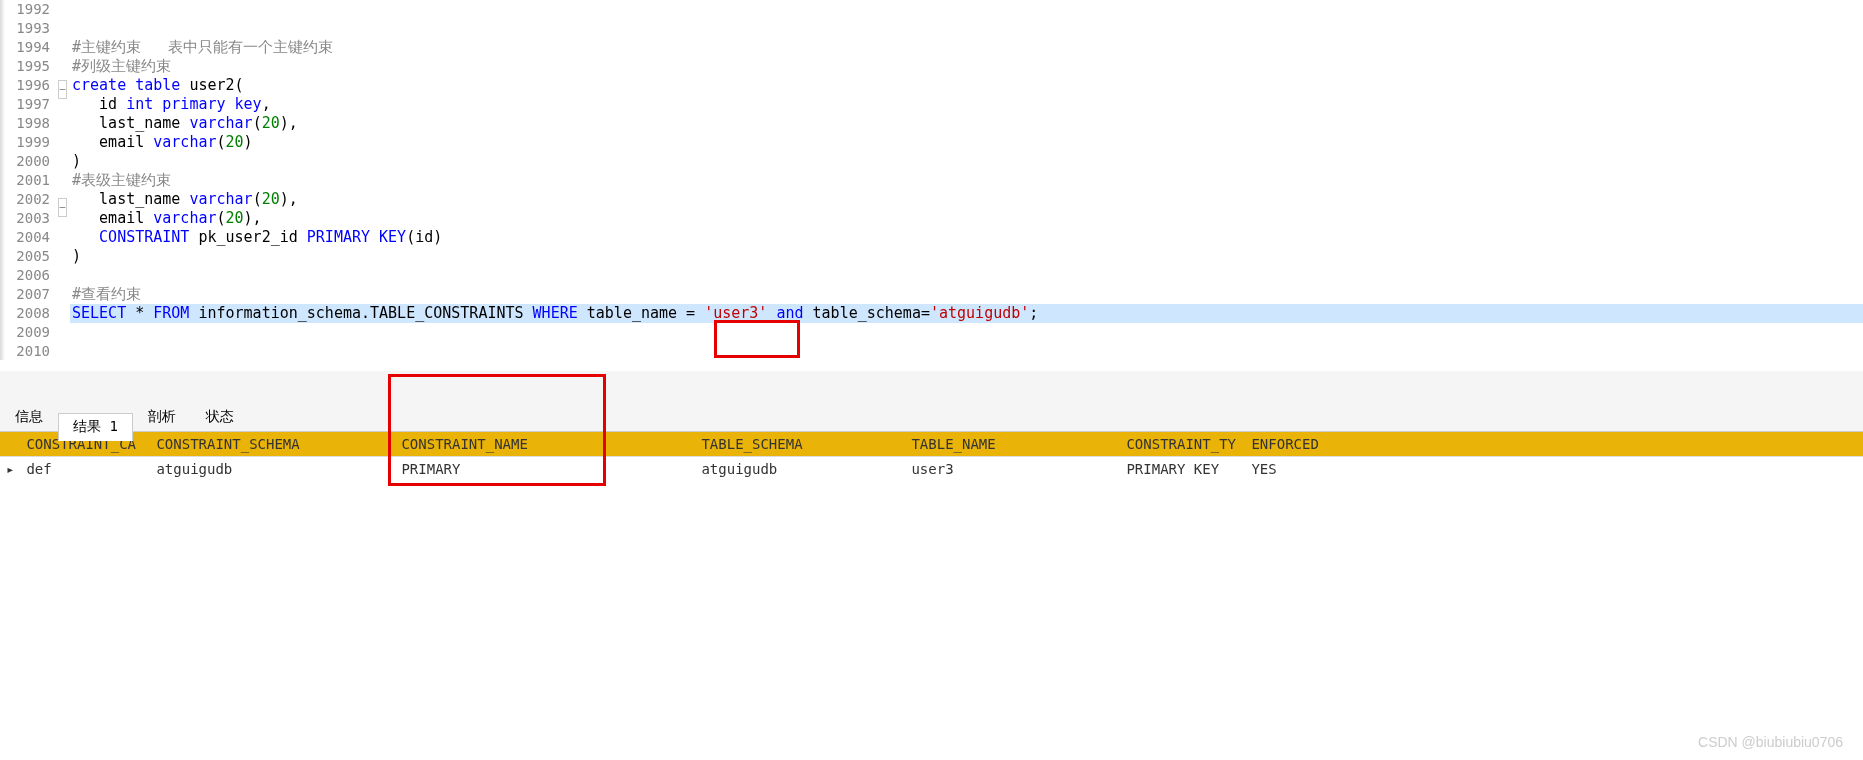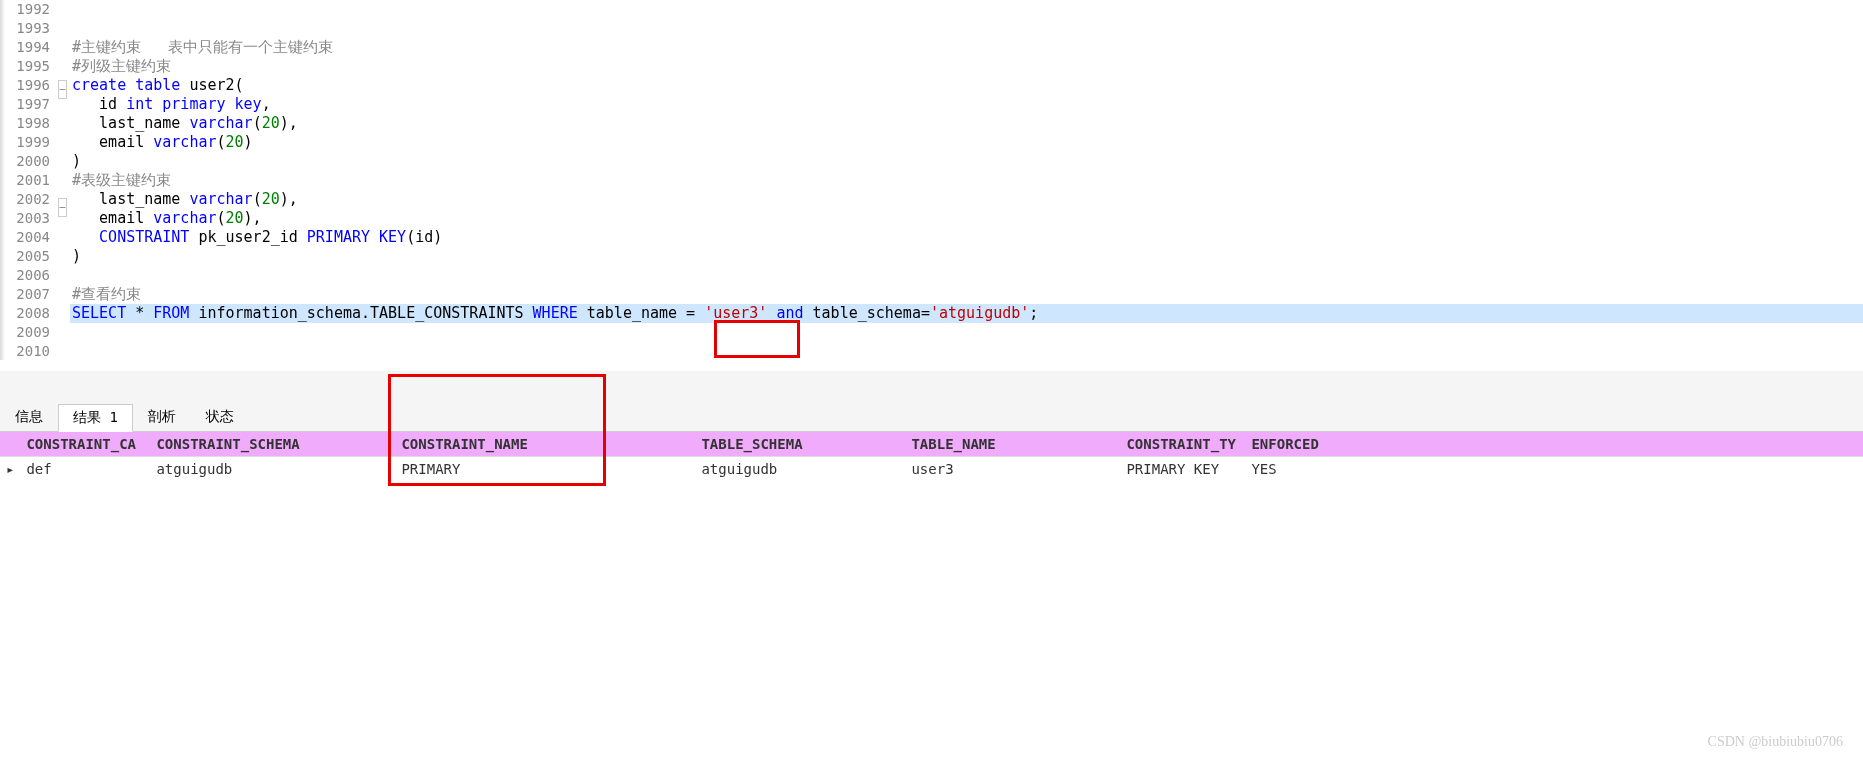--- a/index.html
+++ b/index.html
@@ -13,33 +13,33 @@
 .code-line { height: 19px; line-height: 19px; white-space: pre; font-family: Consolas, monospace; font-size: 15px; padding-left: 2px; }
 .kw { color: #0000ff; }
 .type { color: #0000ff; }
 .num { color: #008000; text-align: right; }
 .cmt { color: #888888; }
 .str { color: #c00000; }
 .ident { color: #000; }
 .hl-line { background: #cfe6ff; }
 .tabs { display: flex; border-bottom: 1px solid #ccc; background: #f5f5f5; margin-top: 2px; }
 .tab { padding: 4px 14px; font-size: 14px; border: 1px solid transparent; cursor: pointer; margin-top: 32px; }
-.tab.active { background: #fff; border: 1px solid #ccc; border-bottom: 1px solid #fff; position: relative; top: 1px; }
+.tab.active { background: #fff; border: 1px solid #ccc; border-bottom: 1px solid #fff; position: relative; top: 10px; }
 .result-table { border-collapse: collapse; width: 100%; font-size: 14px; }
-.result-table th { text-align: left; font-weight: bold; padding: 4px 6px; border-bottom: 1px solid #ddd; background: #f0abfc; color: #333; }
+.result-table th { text-align: left; font-weight: normal; padding: 4px 6px; border-bottom: 1px solid #ddd; background: #eab308; color: #333; }
 .result-table td { padding: 4px 6px; color: #333; }
 .row-indicator { width: 14px; text-align: center; color: #333; }
 .col-cat { width: 130px; }
 .col-schema { width: 245px; }
 .col-name { width: 300px; }
 .col-tschema { width: 210px; }
 .col-tname { width: 215px; }
 .col-type { width: 125px; }
 .redbox { position: absolute; border: 3px solid #e60000; pointer-events: none; }
-.watermark { position: absolute; right: 20px; bottom: 10px; color: #ccc; font-size: 14px; font-family: Liberation Serif, serif; margin-left: 48px; }
+.watermark { position: absolute; right: 20px; bottom: 10px; color: #ccc; font-size: 14px; font-family: Liberation Sans, sans-serif; margin-left: 48px; }
 .edge-shadow { position: absolute; left: 0; top: 0; width: 5px; height: 360px; background: linear-gradient(to right, rgba(0,0,0,0.15), transparent); }
 </style>
 </head>
 <body>
 
 <div class="edge-shadow"></div>
 
 <div class="editor">
   <div class="gutter" id="gutter">
       <div class="gutter-line">1992</div>

